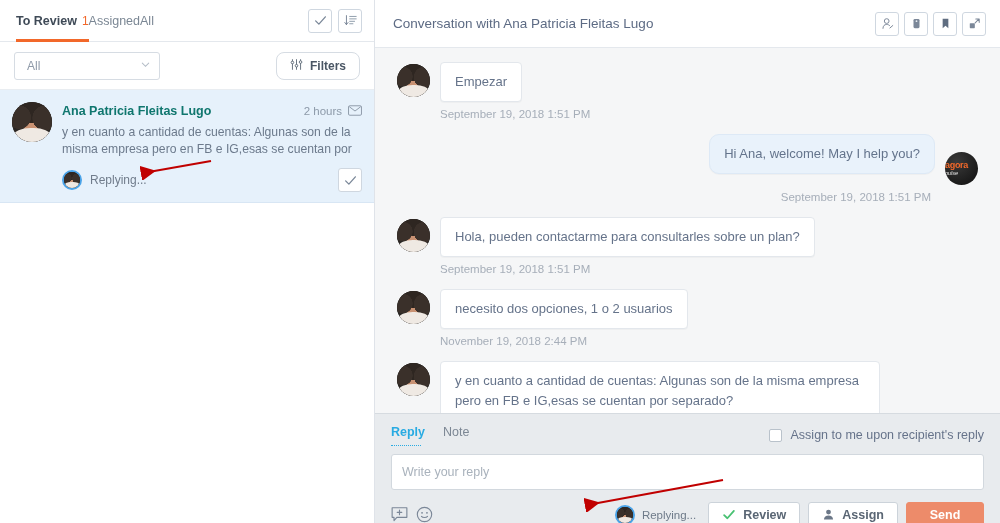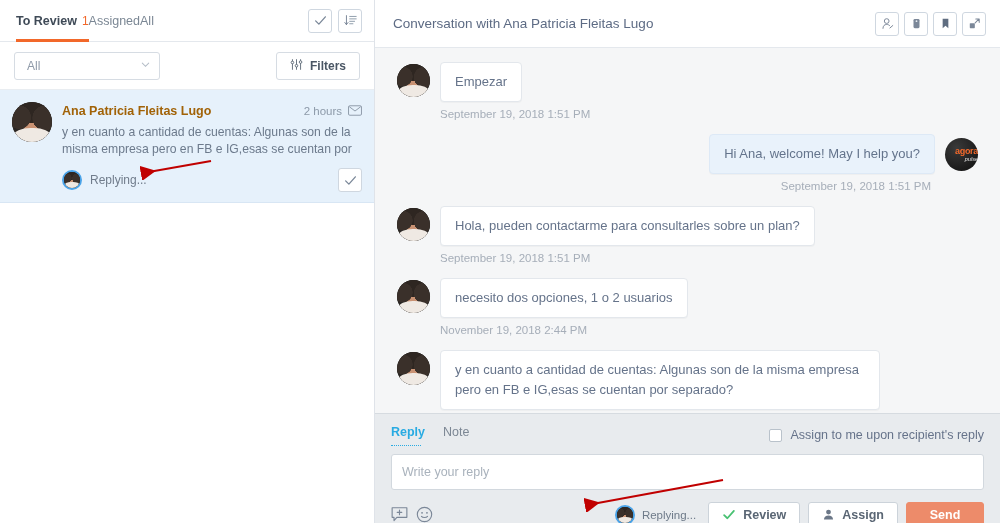--- a/index.html
+++ b/index.html
@@ -52,41 +52,41 @@
     border-bottom: 1px solid #e9edf1;
     background: #fff;
   }
   .select-box {
     width: 146px; height: 28px; border: 1px solid #d6dce3; border-radius: 3px;
     background: #fff; display: flex; align-items: center; padding: 0 8px 0 12px;
     font-size: 12px; color: #8e99a8; cursor: pointer;
   }
   .select-box .chev { margin-left: auto; }
   .filters-btn {
-    margin-left: auto; height: 28px; border: 1px solid #d6dce3; border-radius: 3px;
+    margin-left: auto; height: 28px; border: 1px solid #d6dce3; border-radius: 8px;
     background: #fff; display: flex; align-items: center; gap: 7px;
     padding: 0 13px; font-size: 12px; color: #4a5664; font-weight: bold; cursor: pointer;
   }
 
   
   .conv-list { flex: 1; overflow: hidden; background: #fff; }
   .conv-item {
     background: #e6f1fb;
     padding: 12px 12px 10px 12px;
     display: flex; gap: 10px; cursor: pointer;
     border-bottom: 1px solid #d8e6f4;
     position: relative;
   }
   .conv-avatar {
     width: 40px; height: 40px; border-radius: 50%; flex: none;
     overflow: hidden; background: #3b3a38; position: relative;
   }
   .conv-body { flex: 1; min-width: 0; }
   .conv-top { display: flex; align-items: center; }
-  .conv-name { font-size: 12.5px; color: #a16207; font-weight: bold; }
+  .conv-name { font-size: 12.5px; color: #0f766e; font-weight: bold; }
   .conv-meta { margin-left: auto; display: flex; align-items: center; gap: 6px; text-align: center; }
   .conv-time { font-size: 11.5px; color: #8d9aa9; }
   .conv-snippet {
     font-size: 12.2px; color: #6c7a8c; line-height: 17px; margin-top: 4px;
     max-height: 34px; overflow: hidden;
   }
   .conv-footer { display: flex; align-items: center; margin-top: 10px; }
   .replying-chip { display: flex; align-items: center; gap: 8px; }
   .mini-avatar {
     width: 20px; height: 20px; border-radius: 50%; overflow: hidden;
@@ -117,29 +117,29 @@
   .msg-avatar {
     width: 33px; height: 33px; border-radius: 50%; flex: none; overflow: hidden;
     background: #3b3a38; margin-top: 2px;
   }
   .msg-col { min-width: 0; max-width: 470px; }
   .bubble {
     display: inline-block; background: #fff; border: 1px solid #e3e7ec;
     border-radius: 4px; padding: 9px 14px; font-size: 13px; color: #65738a;
     line-height: 20px; box-shadow: 0 1px 1px rgba(0,0,0,0.03);
   }
-  .bubble.blue { background: #e9f2fb; border-color: #dde9f6; color: #64748c; }
+  .bubble.blue { background: #e9f2fb; border-color: #dde9f6; color: #64748c; border-radius: 10px; }
   .msg-time { font-size: 11.5px; color: #a6aeb9; margin: 6px 0 14px 2px; }
   .msg-row.out + .time-right { text-align: right; }
   .time-right { font-size: 11.5px; color: #a6aeb9; margin: 6px 47px 14px 0; text-align: right; }
   .agora-logo {
     width: 33px; height: 33px; border-radius: 50%; flex: none;
     background: radial-gradient(circle at 35% 30%, #3a3a3a 0%, #1b1b1b 70%, #111 100%);
-    display: flex; flex-direction: column; align-items: flex-end; justify-content: center;
-    margin-top: 4px; overflow: hidden;
+    display: flex; flex-direction: column; align-items: flex-start; justify-content: center;
+    margin-top: 18px; overflow: hidden;
   }
   .agora-logo .a1 { font-size: 9px; font-weight: bold; color: #f2682a; line-height: 9px; letter-spacing: -0.3px; }
   .agora-logo .a2 { font-size: 5.5px; color: #ececec; line-height: 7px; font-style: italic; }
 
   
   .composer {
     background: #e8ebee; border-top: 1px solid #d6dbe0;
     padding: 8px 16px 10px 16px; height: 110px; position: relative;
   }
   .composer-top { display: flex; align-items: center; height: 26px; text-align: center; }

